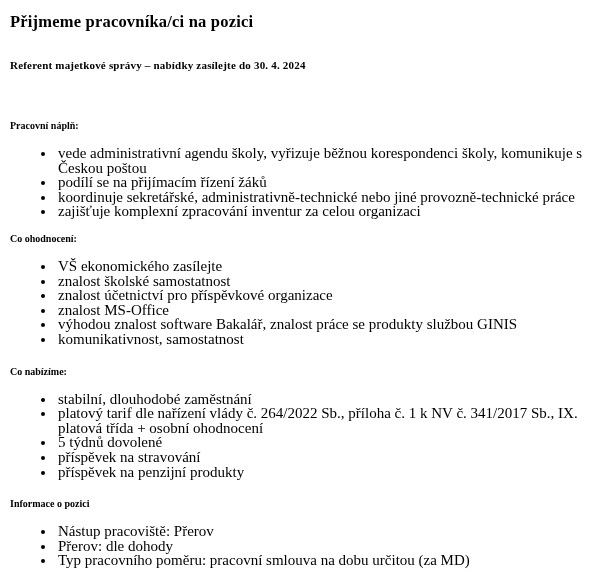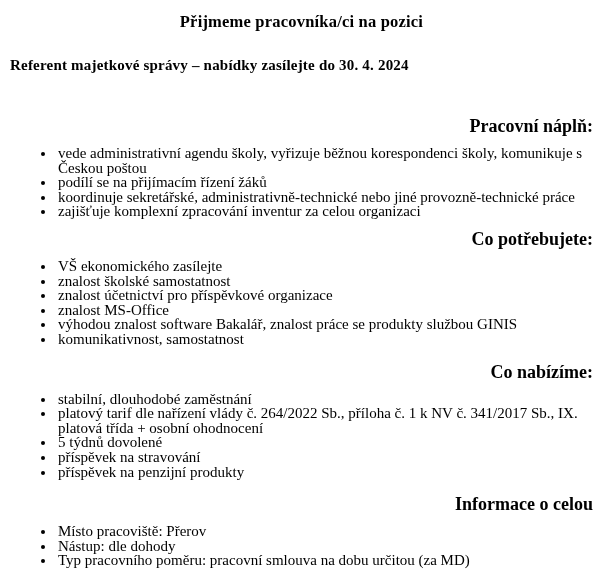--- a/index.html
+++ b/index.html
@@ -15,35 +15,33 @@
     color: #000000;
     box-sizing: border-box;
     padding: 12px 10px 0 10px;
   }
   .doc-title {
     font-size: 16.5px;
     font-weight: bold;
     line-height: 19px;
     margin: 0 0 25px 0;
     letter-spacing: 0.2px;
-    text-align: center;
   }
   .doc-subtitle {
-    font-size: 15px;
+    font-size: 11px;
     font-weight: bold;
     line-height: 19px;
     margin: 17px 0 44px 0;
     letter-spacing: 0.2px;
   }
   .section-heading {
-    font-size: 18px;
+    font-size: 10px;
     font-weight: bold;
     line-height: 14px;
     margin: 0 0 13px 0;
-    text-align: right;
   }
   ul.bullet-list {
     margin: 0 0 13px 0;
     padding: 0 0 0 46px;
     list-style-type: disc;
   }
   ul.bullet-list li {
     font-size: 15px;
     line-height: 14.6px;
     padding-left: 2px;
@@ -65,21 +63,21 @@
   <p class="section-heading">Pracovní náplň:</p>
   <ul class="bullet-list">
     <li>vede administrativní agendu školy, vyřizuje běžnou korespondenci školy, komunikuje s Českou poštou</li>
     <li>podílí se na přijímacím řízení žáků</li>
     <li>koordinuje sekretářské, administrativně-technické nebo jiné provozně-technické práce</li>
     <li>zajišťuje komplexní zpracování inventur za celou organizaci</li>
   </ul>
 </div>
 
 <div>
-  <p class="section-heading">Co potřebujete:</p>
+  <p class="section-heading">Co ohodnocení:</p>
   <ul class="bullet-list">
     <li>VŠ ekonomického zasílejte</li>
     <li>znalost školské samostatnost</li>
     <li>znalost účetnictví pro příspěvkové organizace</li>
     <li>znalost MS-Office</li>
     <li>výhodou znalost software Bakalář, znalost práce se produkty službou GINIS</li>
     <li>komunikativnost, samostatnost</li>
   </ul>
 </div>
 
@@ -92,24 +90,24 @@
     <li>platový tarif dle nařízení vlády č. 264/2022 Sb., příloha č. 1 k NV č. 341/2017 Sb., IX. platová třída + osobní ohodnocení</li>
     <li>5 týdnů dovolené</li>
     <li>příspěvek na stravování</li>
     <li>příspěvek na penzijní produkty</li>
   </ul>
 </div>
 
 <div class="spacer-after-list"></div>
 
 <div>
-  <p class="section-heading">Informace o celou</p>
+  <p class="section-heading">Informace o pozici</p>
   <ul class="bullet-list">
-    <li>Místo pracoviště: Přerov</li>
-    <li>Nástup: dle dohody</li>
+    <li>Nástup pracoviště: Přerov</li>
+    <li>Přerov: dle dohody</li>
     <li><span>Typ pracovního poměru: </span><span class="bold-inline">pracovní smlouva na dobu určitou (za MD)</span></li>
   </ul>
 </div>
 
 <div>
   <p class="section-heading">Kontakt</p>
 
 </div>
 
 </body></html>

